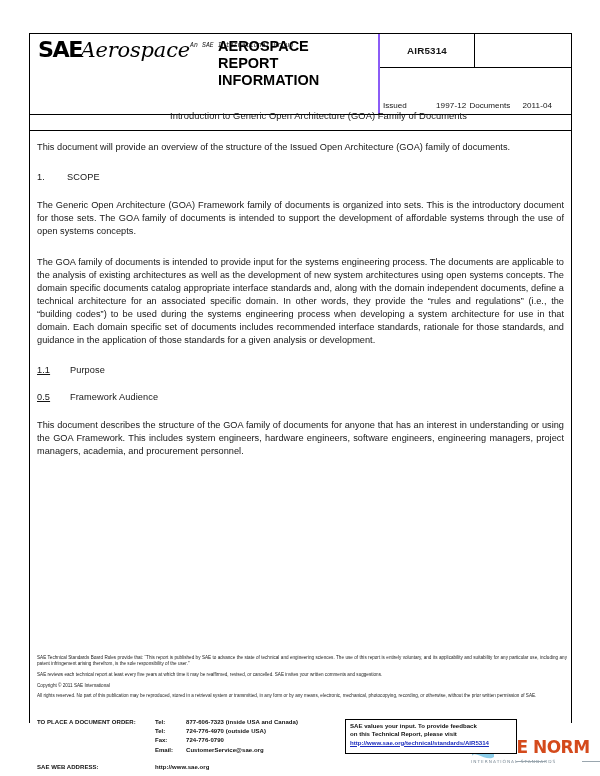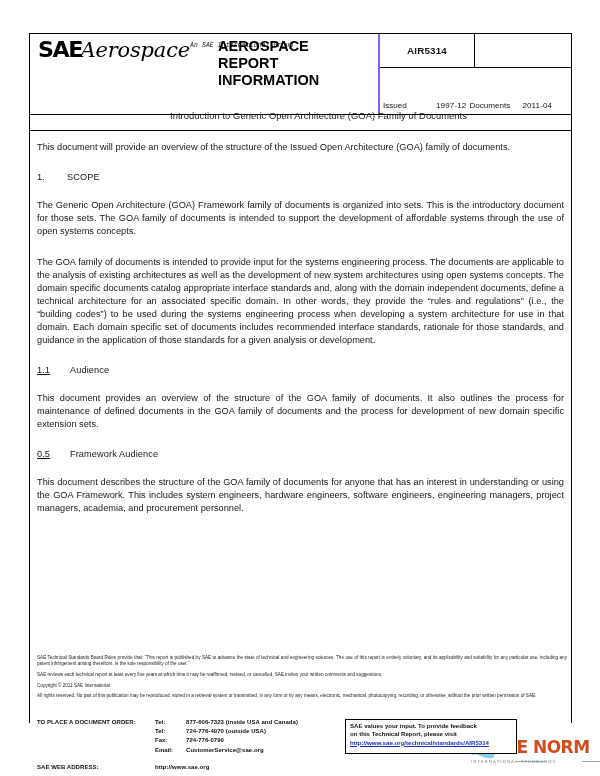--- a/index.html
+++ b/index.html
@@ -364,23 +364,22 @@
 
     <p class="para">This document will provide an overview of the structure of the Issued Open Architecture (GOA) family of documents.</p>
 
     <div class="sec-head">
       <span class="num">1.</span><span>SCOPE</span>
     </div>
     <p class="para">The Generic Open Architecture (GOA) Framework family of documents is organized into sets. This is the introductory document for those sets. The GOA family of documents is intended to support the development of affordable systems through the use of open systems concepts.</p>
     <p class="para">The GOA family of documents is intended to provide input for the systems engineering process. The documents are applicable to the analysis of existing architectures as well as the development of new system architectures using open systems concepts. The domain specific documents catalog appropriate interface standards and, along with the domain independent documents, define a technical architecture for an associated specific domain. In other words, they provide the “rules and regulations” (i.e., the “building codes”) to be used during the systems engineering process when developing a system architecture for use in that domain. Each domain specific set of documents includes recommended interface standards, rationale for those standards, and guidance in the application of those standards for a given analysis or development.</p>
 
     <div class="sec-head sub">
-      <span class="num">1.1</span><span>Audience</span>
-    </div>
-    <p class="para">This document provides an overview of the structure of the GOA family of documents. It also outlines the process for maintenance of defined documents in the GOA family of documents and the process for development of new domain specific extension sets.</p>
+      <span class="num">1.1</span><span>Purpose</span>
+    </div>
 
     <div class="sec-head sub">
       <span class="num">0.5</span><span>Framework Audience</span>
     </div>
     <p class="para">This document describes the structure of the GOA family of documents for anyone that has an interest in understanding or using the GOA Framework. This includes system engineers, hardware engineers, software engineers, engineering managers, project managers, academia, and procurement personnel.</p>
 
   </div>
 
   <div class="footer">
     <p>SAE Technical Standards Board Rules provide that: “This report is published by SAE to advance the state of technical and engineering sciences.  The use of this report is entirely voluntary, and its applicability and suitability for any particular use, including any patent infringement arising therefrom, is the sole responsibility of the user.”</p>

